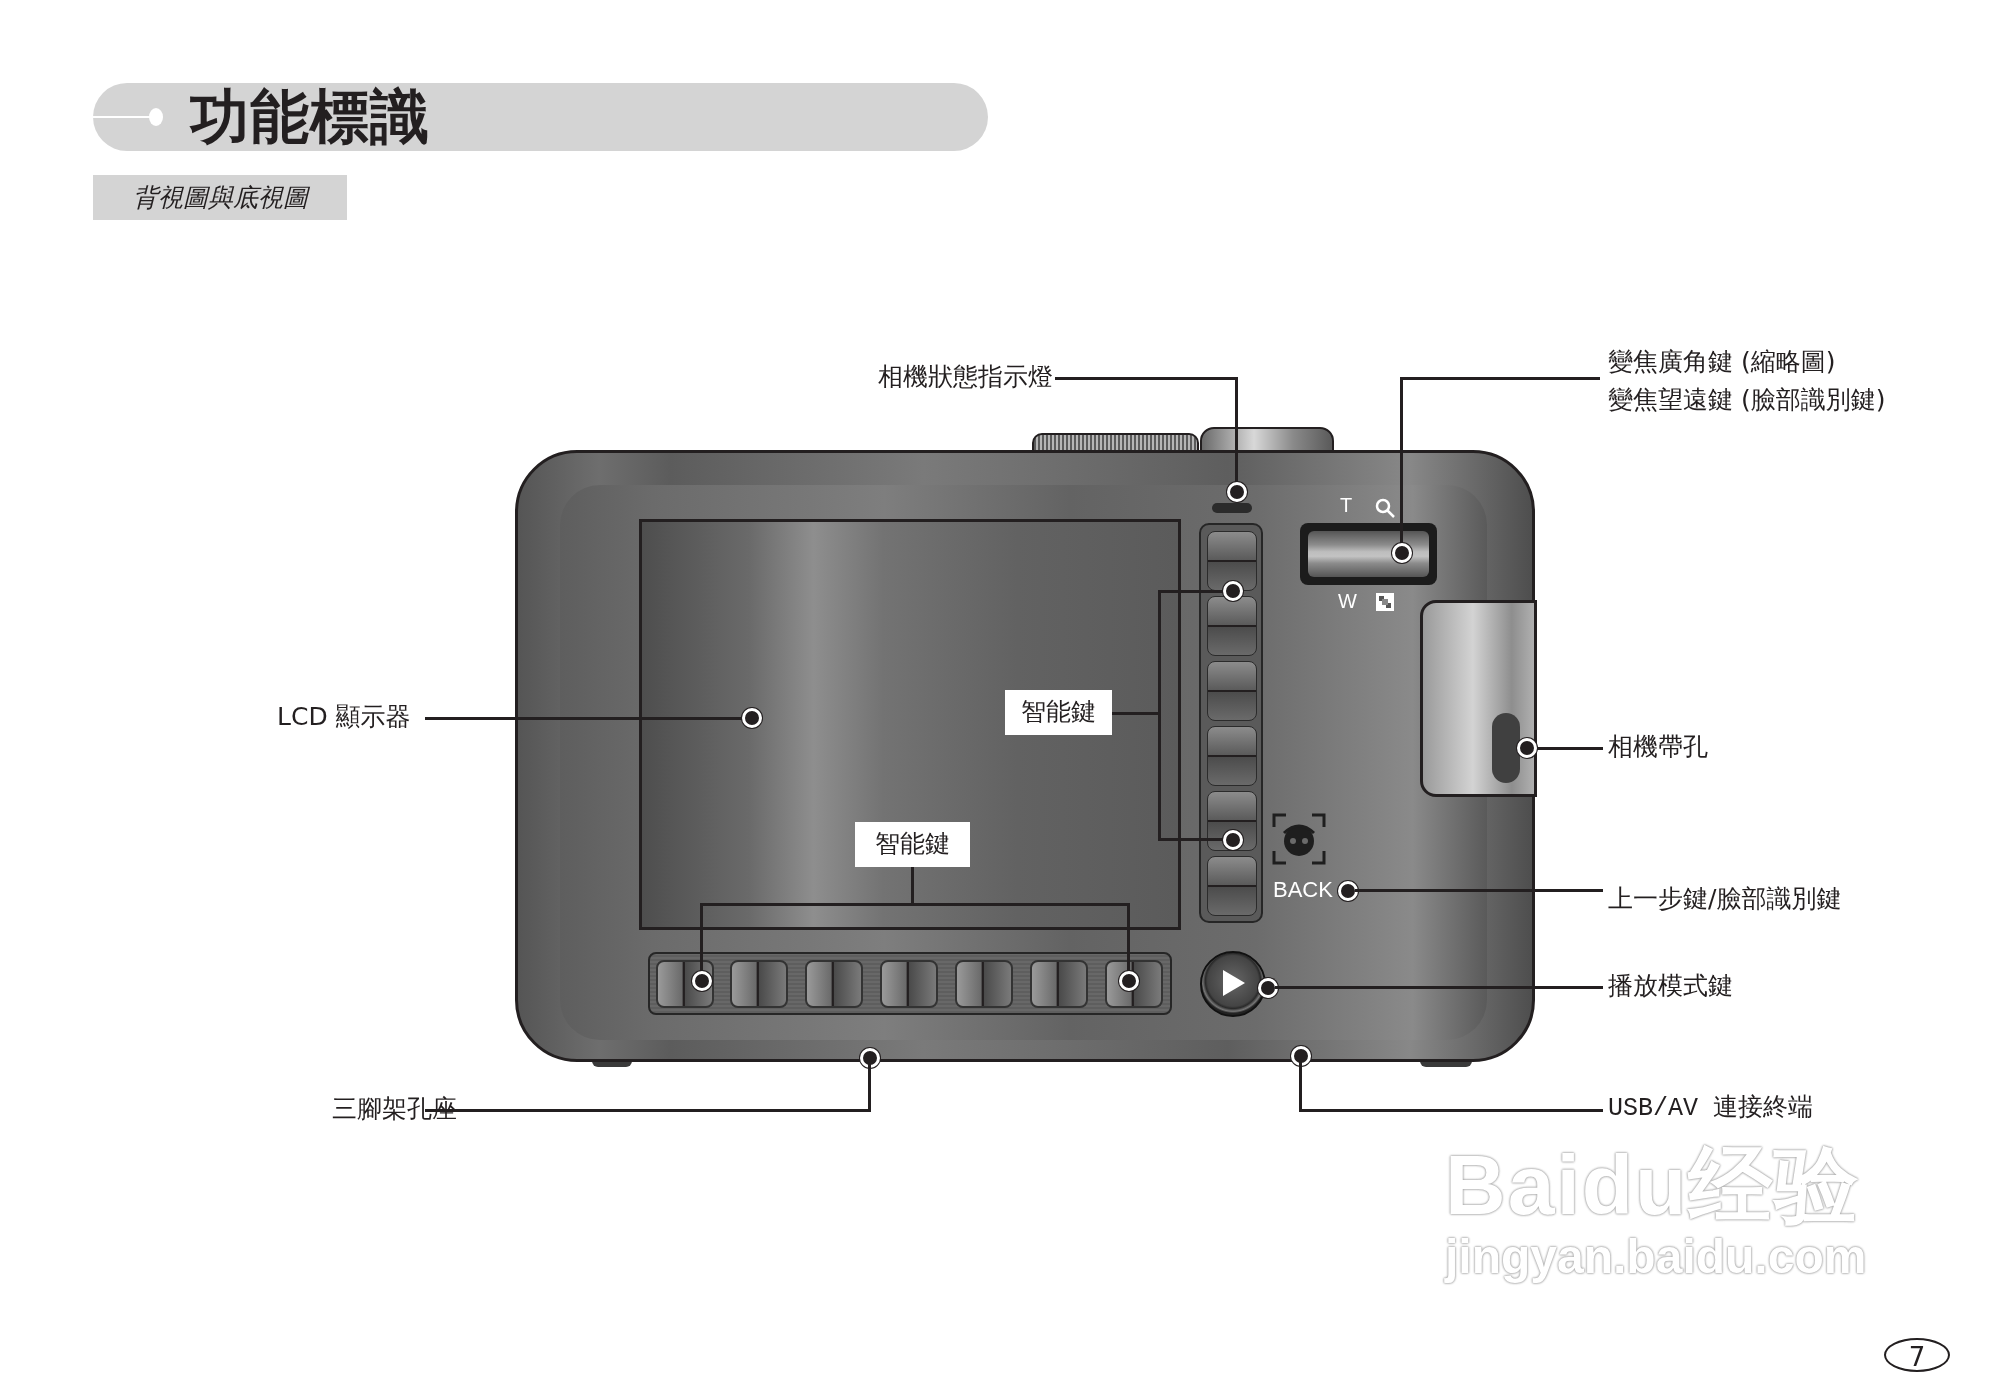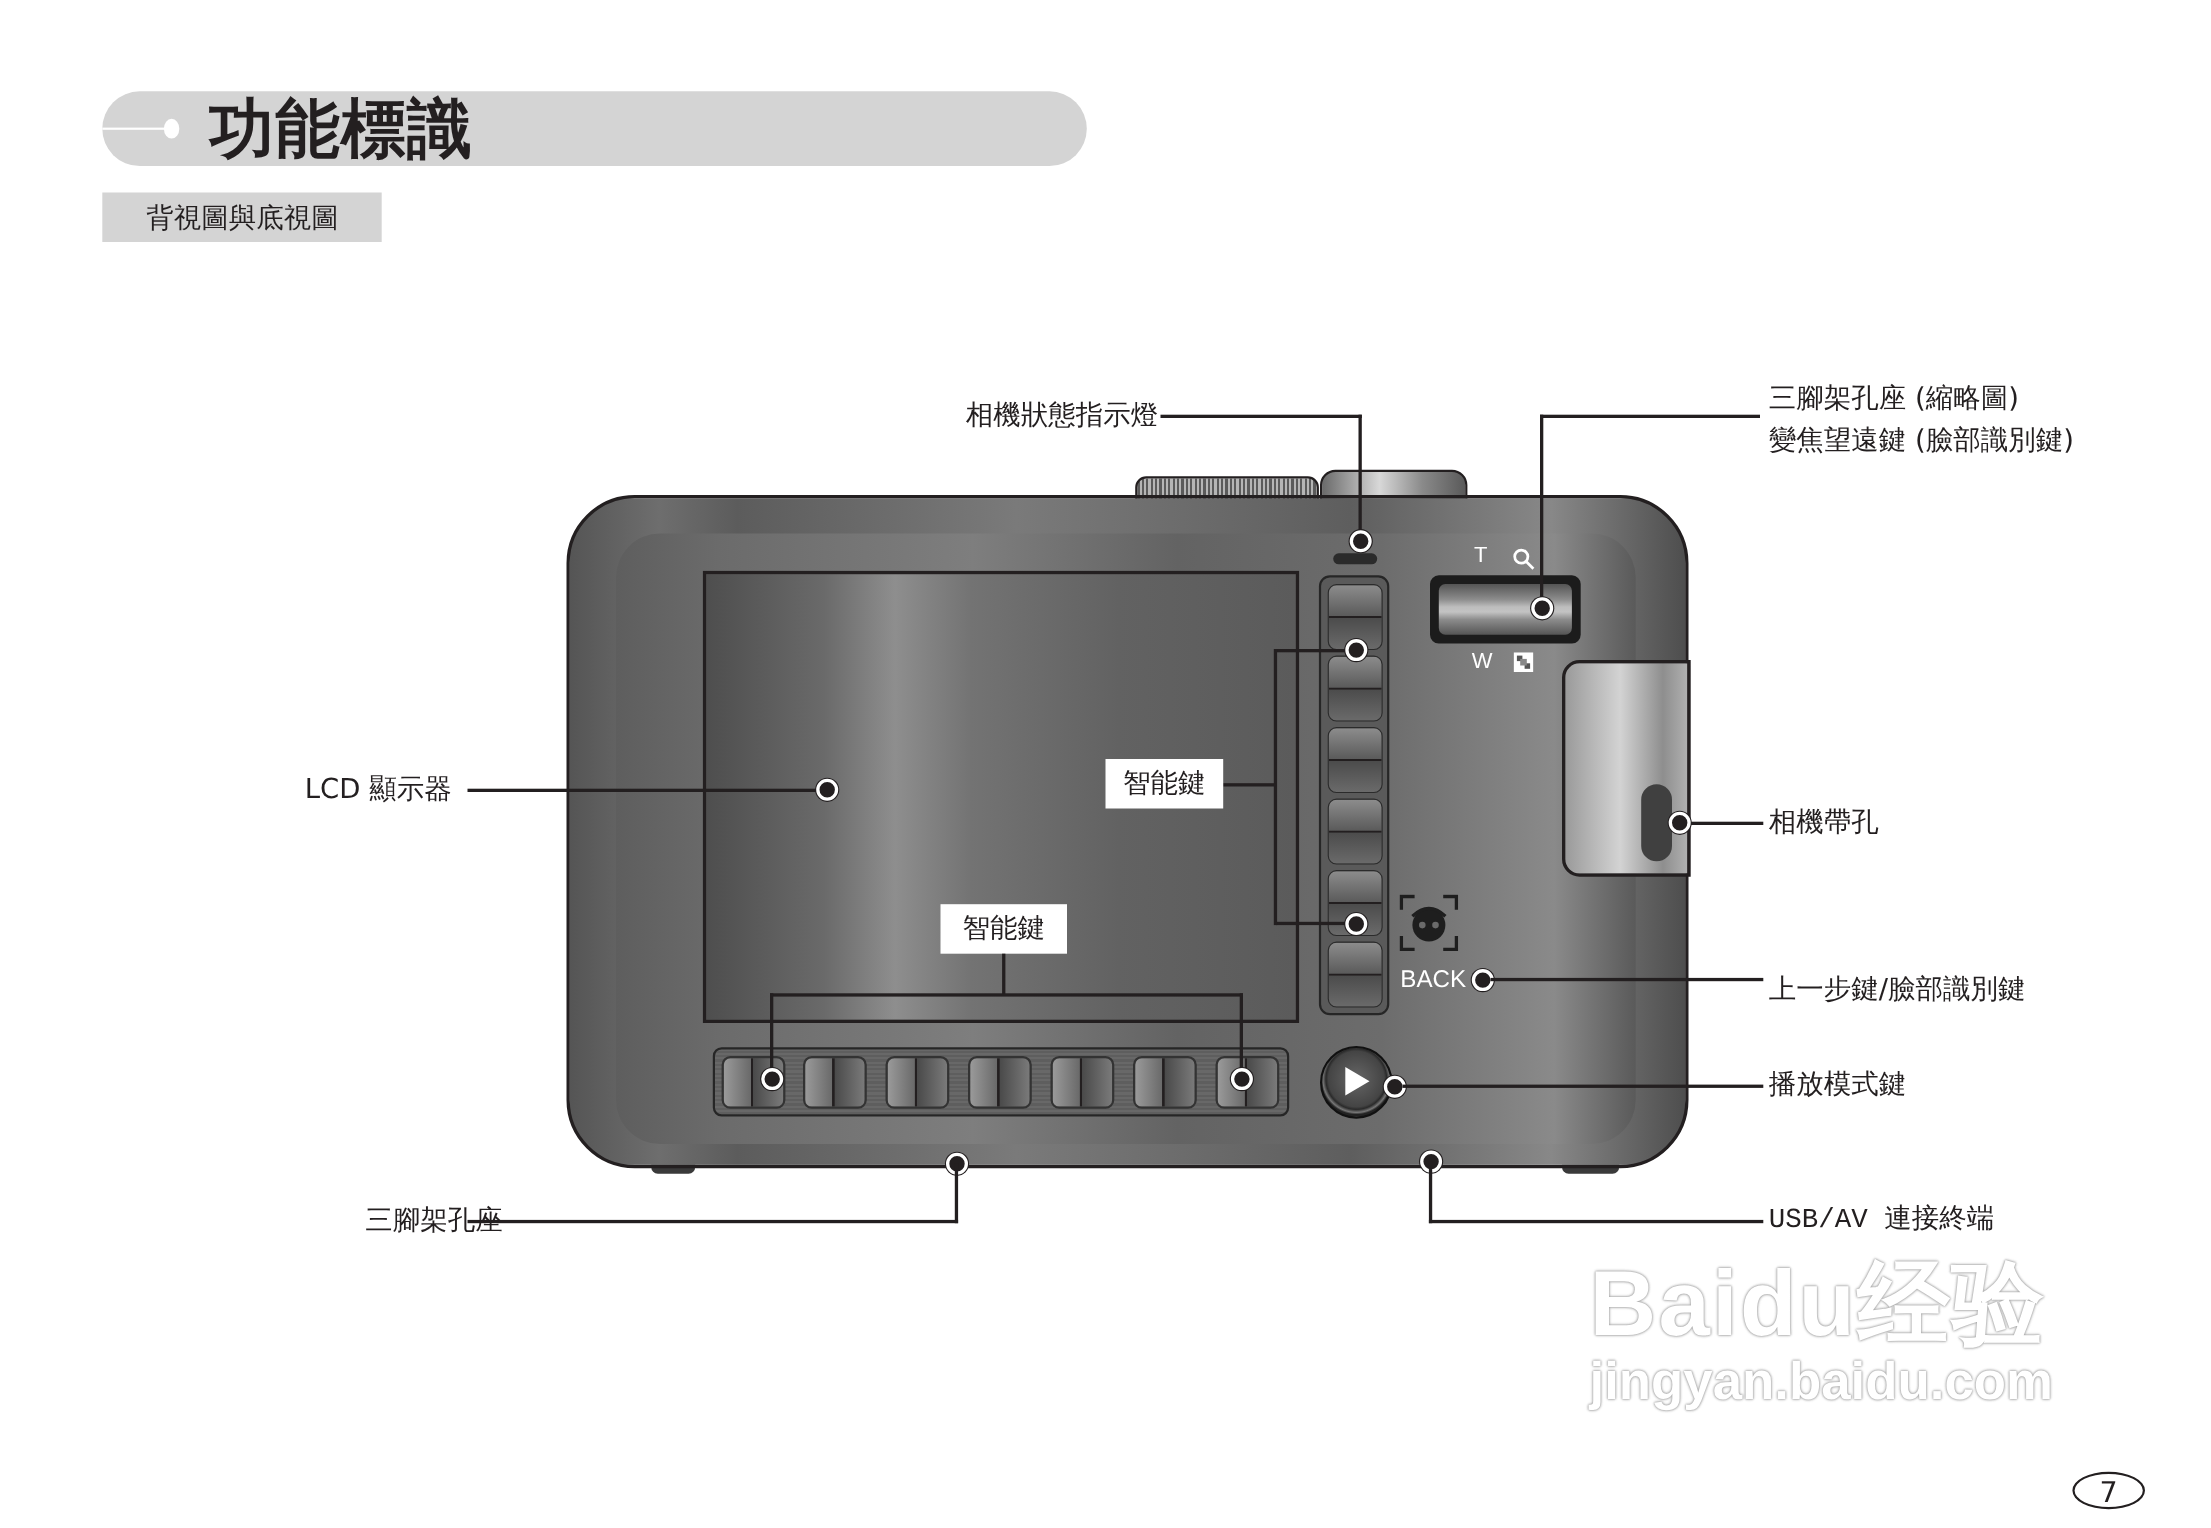--- a/index.html
+++ b/index.html
@@ -3,21 +3,21 @@
 <meta charset="utf-8">
 <style>
   html,body{margin:0;padding:0;background:#fff;}
   body{width:2010px;height:1389px;position:relative;overflow:hidden;font-family:"DejaVu Sans","Liberation Sans",sans-serif;color:#231f20;}
   .abs{position:absolute;}
   .title-pill{left:93px;top:83px;width:895px;height:68px;background:#d4d4d4;border-radius:34px;}
   .title-line{left:93px;top:116px;width:60px;height:2px;background:#fff;}
   .title-dot{left:149px;top:108px;width:14px;height:18px;background:#fff;border-radius:50%;}
   .title-text{left:190px;top:86px;font-size:59px;font-weight:bold;letter-spacing:1px;line-height:62px;color:#231f20;}
   .subtitle-box{left:93px;top:175px;width:254px;height:45px;background:#d4d4d4;}
-  .subtitle-text{left:133px;top:178px;font-size:25px;line-height:40px;color:#231f20;}
+  .subtitle-text{left:133px;top:178px;font-size:25px;line-height:40px;color:#231f20;font-style:italic;}
   .lbl{font-size:25px;line-height:32px;color:#231f20;white-space:nowrap;}
   .line-h{height:3px;background:#231f20;}
   .line-v{width:3px;background:#231f20;}
   .dot{width:14px;height:14px;border-radius:50%;background:#231f20;border:3px solid #fff;box-shadow:0 0 0 1px #231f20;margin:-10px 0 0 -10px;}
   
   .dial1{left:1032px;top:433px;width:163px;height:42px;border-radius:10px 10px 0 0;background:repeating-linear-gradient(90deg,#5a5a5a 0 2px,#b5b5b5 2px 4px);border:2px solid #231f20;}
   .dial2{left:1200px;top:427px;width:130px;height:40px;border-radius:14px 14px 0 0;background:linear-gradient(90deg,#6a6a6a,#d8d8d8 40%,#8a8a8a 70%,#5a5a5a);border:2px solid #231f20;}
   .foot1{left:592px;top:1055px;width:40px;height:12px;background:#3a3a3a;border-radius:0 0 6px 6px;}
   .foot2{left:1420px;top:1055px;width:52px;height:12px;background:#3a3a3a;border-radius:0 0 6px 6px;}
   .body{left:515px;top:450px;width:1020px;height:612px;border-radius:62px;background:linear-gradient(90deg,#555 0%,#6e6e6e 8%,#5c5c5c 15%,#7a7a7a 40%,#5e5e5e 70%,#888 88%,#4e4e4e 100%);border:3px solid #231f20;box-sizing:border-box;}
@@ -115,21 +115,21 @@
 </div>
 
 <div class="abs playbtn"></div>
 <div class="abs play-glyph"></div>
 
 <div class="abs lbl" style="left:878px;top:361px;">相機狀態指示燈</div>
 <div class="abs line-h" style="left:1055px;top:377px;width:183px;"></div>
 <div class="abs line-v" style="left:1235px;top:377px;height:115px;"></div>
 <div class="abs dot" style="left:1237px;top:492px;"></div>
 
-<div class="abs lbl" style="left:1608px;top:346px;">三腳架孔座 (縮略圖)</div>
+<div class="abs lbl" style="left:1608px;top:346px;">變焦廣角鍵 (縮略圖)</div>
 <div class="abs lbl" style="left:1608px;top:384px;">變焦望遠鍵 (臉部識別鍵)</div>
 <div class="abs line-h" style="left:1400px;top:377px;width:200px;"></div>
 <div class="abs line-v" style="left:1400px;top:377px;height:176px;"></div>
 <div class="abs dot" style="left:1402px;top:553px;"></div>
 
 <div class="abs lbl" style="left:277px;top:701px;">LCD 顯示器</div>
 <div class="abs line-h" style="left:425px;top:717px;width:327px;"></div>
 <div class="abs dot" style="left:752px;top:718px;"></div>
 
 <div class="abs line-h" style="left:1160px;top:590px;width:72px;"></div>

